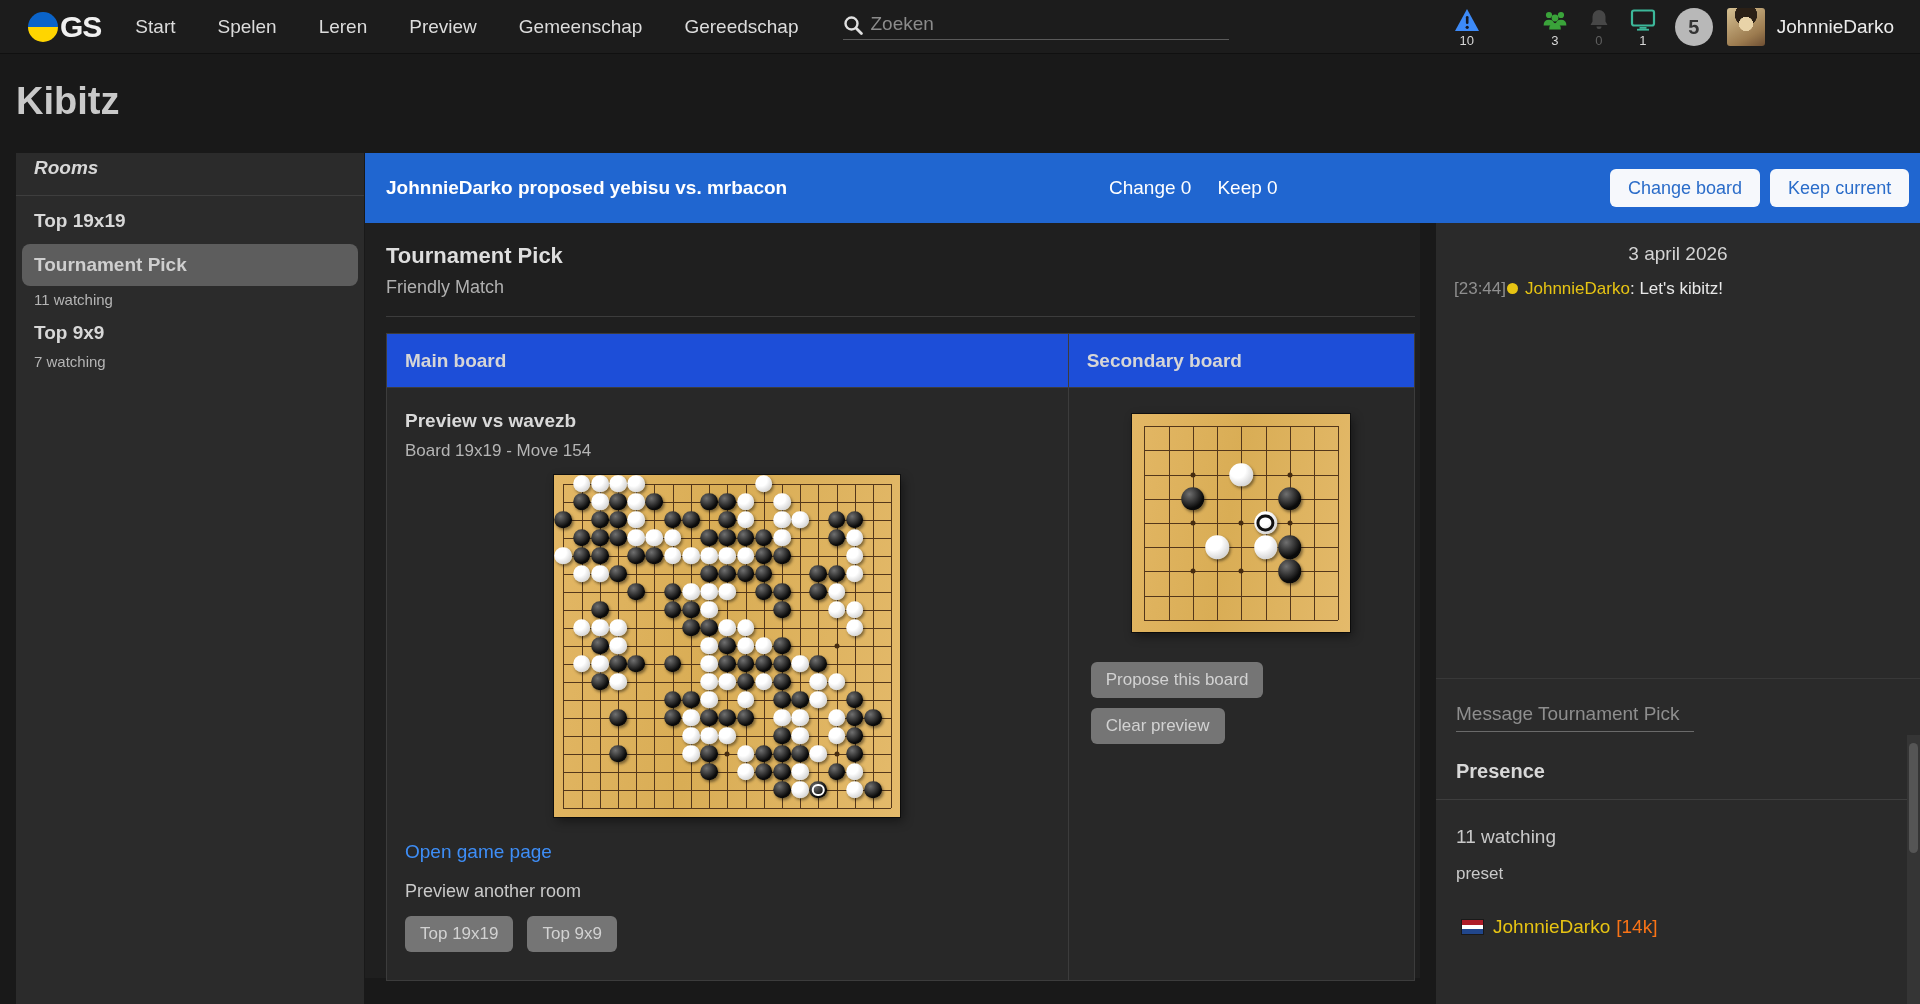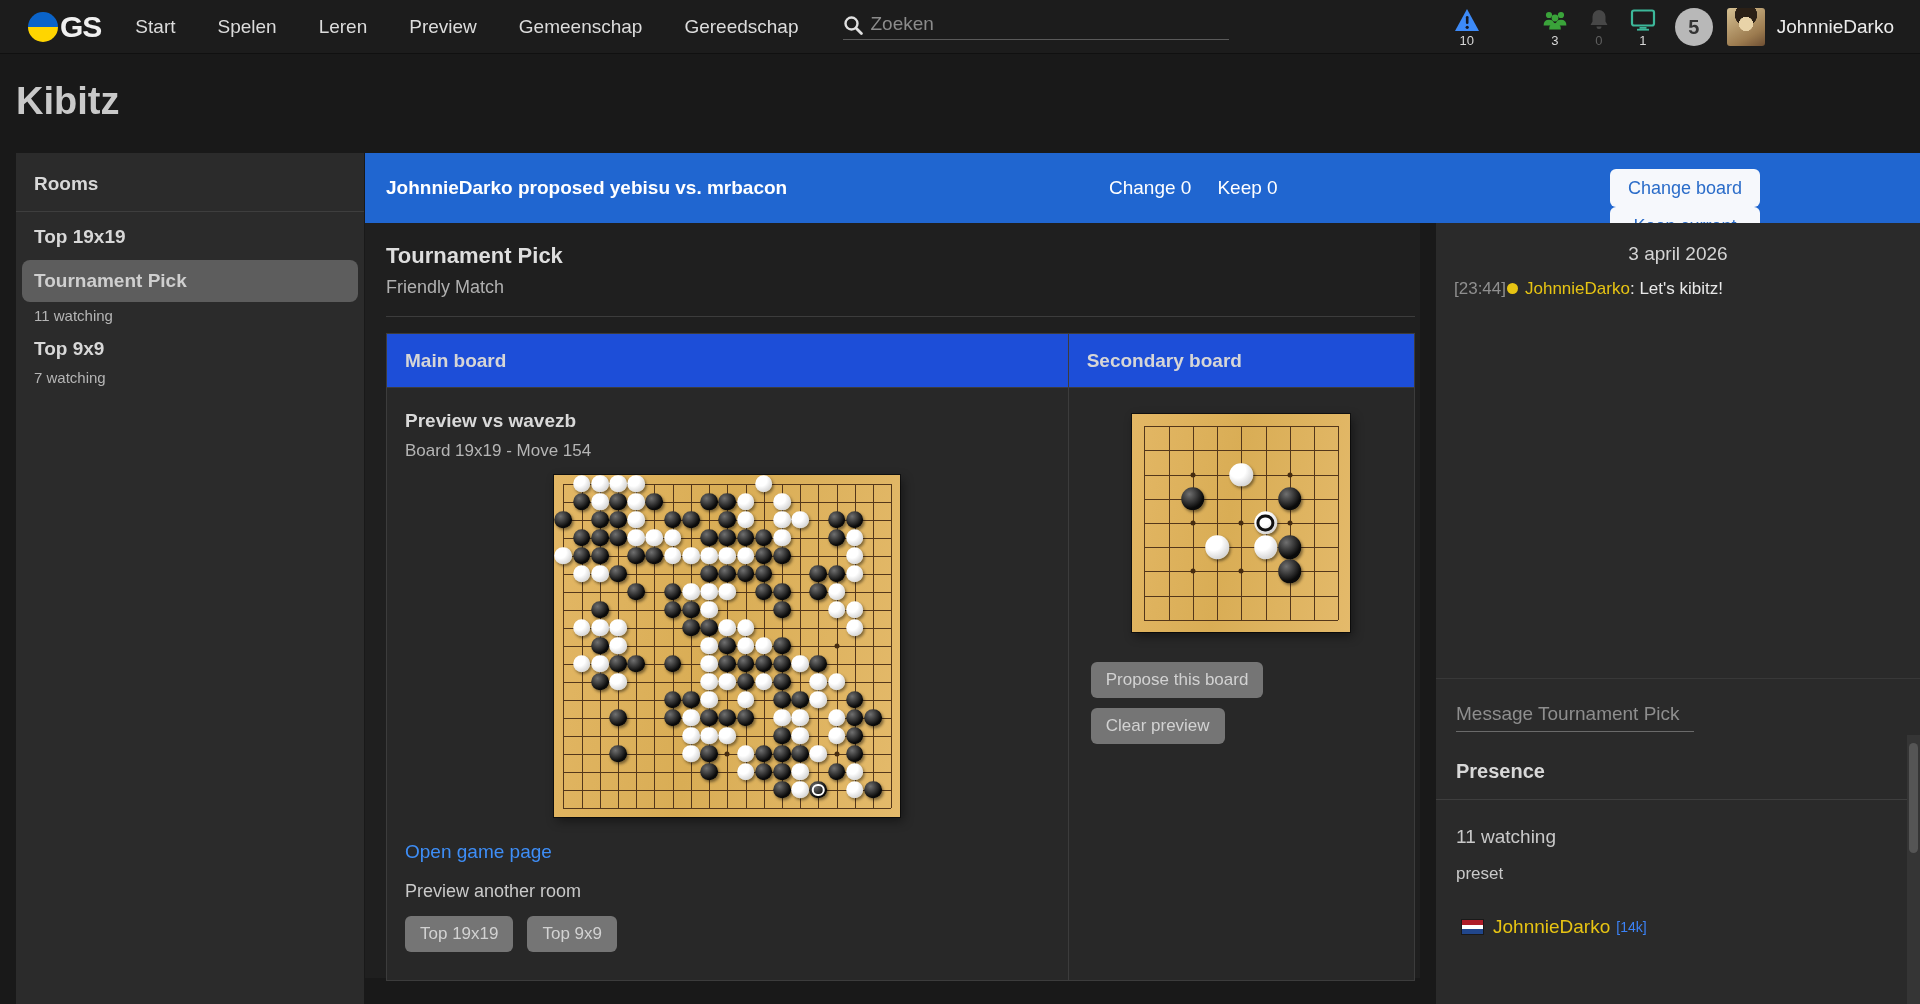--- a/index.html
+++ b/index.html
@@ -29,33 +29,33 @@
     font-weight:bold;display:flex;align-items:center;justify-content:center;margin:0 14px 0 10px;cursor:pointer;}
   .avatar{width:38px;height:38px;border-radius:3px;cursor:pointer;background:
     radial-gradient(circle at 50% 42%, #e8d3a8 0 24%, rgba(0,0,0,0) 25%),
     radial-gradient(circle at 50% 18%, #2b2016 0 30%, rgba(0,0,0,0) 31%),
     linear-gradient(150deg,#d6c193,#9c7b4f 70%,#6e4f33);}
   .uname{font-size:19px;color:#ececec;margin:0 26px 0 12px;cursor:pointer;}
   
   h1{position:absolute;left:16px;top:80px;font-size:38px;color:#c9c9c9;font-weight:bold;}
   
   .sidebar{position:absolute;left:16px;top:153px;width:348px;bottom:0;background:#2b2b2b;}
-  .sb-title{font-size:19px;font-weight:bold;color:#d8d8d8;padding:20px 0 16px 18px;
-    border-bottom:1px solid #3e3e3e;}
+  .sb-title{font-size:19px;font-weight:bold;color:#d8d8d8;padding:4px 0 16px 18px;
+    border-bottom:1px solid #3e3e3e;font-style:italic;}
   .sb-item{font-size:19px;font-weight:bold;color:#d8d8d8;padding:14px 0 4px 18px;cursor:pointer;}
   .sb-item.active{margin:8px 6px 0 6px;background:#5d5d5d;border-radius:8px;
     padding:10px 0 10px 12px;color:#cfcfcf;}
   .sb-sub{font-size:15px;color:#b5b5b5;padding:5px 0 0 18px;}
   
   .banner{position:absolute;left:365px;top:153px;width:1555px;height:70px;background:#2066d0;
     overflow:hidden;}
   .banner-msg{position:absolute;left:21px;top:0;line-height:70px;font-size:19px;font-weight:bold;color:#fff;}
   .votes{position:absolute;left:744px;top:0;line-height:70px;font-size:19px;color:#fff;}
   .votes .vote{margin-right:26px;cursor:pointer;}
-  .banner-btns{position:absolute;left:1245px;top:16px;display:flex;flex-direction:column;}
+  .banner-btns{position:absolute;left:1245px;top:16px;display:flex;}
   .banner-btns button{height:38px;padding:0 18px;margin-right:10px;border:none;border-radius:6px;
     background:#f6f8fc;color:#2a6cc9;font-size:18px;cursor:pointer;white-space:nowrap;
     font-family:"Liberation Sans",sans-serif;}
   
   .center{position:absolute;left:365px;top:223px;width:1055px;height:755px;background:#1f1f1f;}
   .room-title{font-size:22px;font-weight:bold;color:#dedede;padding:20px 0 0 21px;}
   .room-sub{font-size:18px;color:#b0b0b0;padding:8px 0 0 21px;}
   .room-divider{border-top:1px solid #3c3c3c;margin:18px 5px 0 21px;}
   .panels{display:flex;margin:16px 5px 0 21px;height:648px;border:1px solid #3c3c3c;background:#282828;}
   .panel.main{width:682px;}
@@ -104,21 +104,21 @@
   .msg-input::placeholder{color:#8e8e8e;}
   .pr-title{font-size:20px;font-weight:bold;color:#d8d8d8;margin:28px 0 16px 20px;}
   .pr-divider{border-top:1px solid #3e3e3e;}
   .pr-watching{font-size:19px;color:#c9c9c9;margin:26px 0 0 20px;}
   .pr-preset{font-size:17px;color:#c9c9c9;margin:16px 0 0 20px;}
   .pr-user{margin:32px 0 0 26px;display:flex;align-items:center;cursor:pointer;}
   .flag-nl{width:21px;height:14px;display:inline-block;
     background:linear-gradient(#ae1c28 0 33%,#fff 33% 66%,#21468b 66% 100%);
     box-shadow:0 0 0 1px rgba(0,0,0,.4);}
   .pr-user .u{font-size:19px;color:#e7c413;margin-left:10px;}
-  .pr-user .r{font-size:14px;color:#3b82f6;margin-left:6px;}
+  .pr-user .r{font-size:19px;color:#f97316;margin-left:6px;}
   .scrollbar{position:absolute;right:0;top:512px;bottom:0;width:13px;background:#353535;cursor:pointer;}
   .scrollbar .thumb{position:absolute;left:2px;right:2px;top:8px;height:110px;border-radius:5px;background:#555;}
 </style>
 </head>
 <body>
 
 <div class="nav">
   <div class="logo">
     <span class="logo-circle"></span>
     <span class="logo-text">GS</span>

